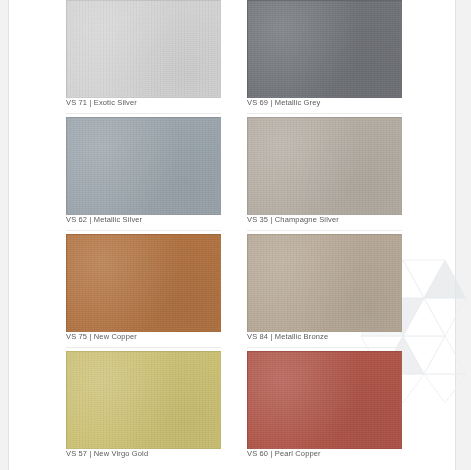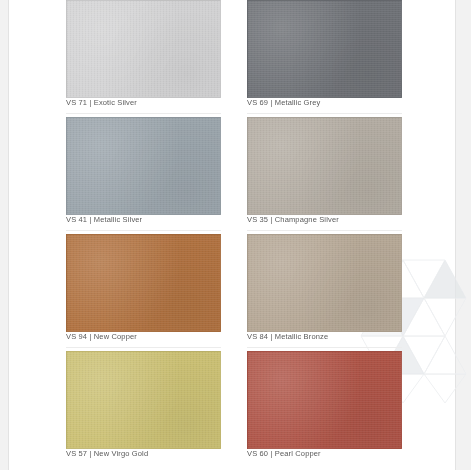--- a/index.html
+++ b/index.html
@@ -159,38 +159,38 @@
       </div>
       <div class="divider"></div>
       <div class="divider right"></div>
     </div>
 
     <div class="row">
       <div class="cell left">
         <div class="swatch" style="background-color: rgb(154, 164, 171);">
           <div class="grain"></div>
         </div>
-        <div class="caption">VS 41 | Metallic Silver</div>
+        <div class="caption">VS 62 | Metallic Silver</div>
       </div>
       <div class="cell right">
         <div class="swatch" style="background-color: rgb(179, 172, 162);">
           <div class="grain"></div>
         </div>
         <div class="caption">VS 35 | Champagne Silver</div>
       </div>
       <div class="divider"></div>
       <div class="divider right"></div>
     </div>
 
     <div class="row">
       <div class="cell left">
         <div class="swatch" style="background-color: rgb(176, 113, 63);">
           <div class="grain"></div>
         </div>
-        <div class="caption">VS 94 | New Copper</div>
+        <div class="caption">VS 75 | New Copper</div>
       </div>
       <div class="cell right">
         <div class="swatch" style="background-color: rgb(181, 167, 149);">
           <div class="grain"></div>
         </div>
         <div class="caption">VS 84 | Metallic Bronze</div>
       </div>
       <div class="divider"></div>
       <div class="divider right"></div>
     </div>

